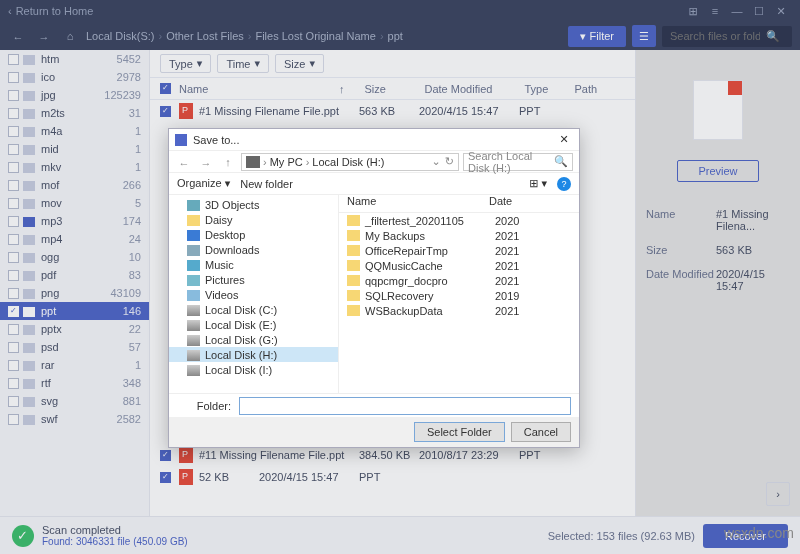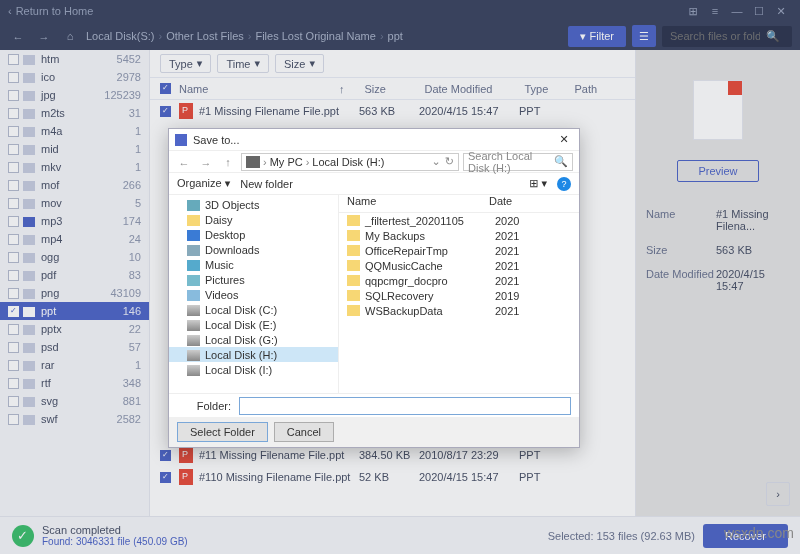--- a/index.html
+++ b/index.html
@@ -96,21 +96,21 @@
 .dlg-list-head{height:18px;display:flex;border-bottom:1px solid #eee;color:#333}
 .dlg-list-head .c1{width:150px;padding-left:8px}
 .dlg-list-head .c2{width:50px}
 .list-item{display:flex;align-items:center;height:15px;color:#333}
 .list-item .ico-folder{width:13px;height:11px;margin:0 5px 0 8px}
 .list-item .n{width:130px}
 .list-item .d{color:#333}
 .dlg-folder{height:24px;display:flex;align-items:center;padding:0 8px;gap:8px;border-top:1px solid #eee}
 .dlg-folder label{color:#333;width:54px;text-align:right}
 .dlg-folder input{flex:1;border:1px solid #7aa7d8;height:18px;padding:0 4px;outline:none}
-.dlg-btns{height:30px;display:flex;align-items:center;justify-content:flex-start;padding:0 8px;gap:6px;background:#f0f0f0}
+.dlg-btns{height:30px;display:flex;align-items:center;justify-content:flex-end;padding:0 8px;gap:6px;background:#f0f0f0}
 .dlg-btns button{border:1px solid #adadad;background:#e1e1e1;padding:3px 12px;color:#333}
 .dlg-btns button.primary{border:1px solid #7aa7d8}
 </style>
 </head>
 <body>
 
 <div class="titlebar">
   <div class="return">
       <span>‹</span>
       <span>Return to Home</span>
@@ -314,21 +314,20 @@
           <div class="check"></div>
           <div class="ppt-icon"></div>
           <div class="col-name">#11 Missing Filename File.ppt</div>
           <div class="col-size">384.50 KB</div>
           <div class="col-date">2010/8/17 23:29</div>
           <div class="col-type">PPT</div>
         </div>
         <div class="table-row">
           <div class="check"></div>
           <div class="ppt-icon"></div>
-          <div class="col-name">#110 Missing Filename File.ppt</div>
           <div class="col-size">52 KB</div>
           <div class="col-date">2020/4/15 15:47</div>
           <div class="col-type">PPT</div>
         </div>
       </div>
   </div>
   <div class="rightpane">
     <div class="preview-icon"></div>
     <div class="preview-btn">Preview</div>
     <div class="meta">

